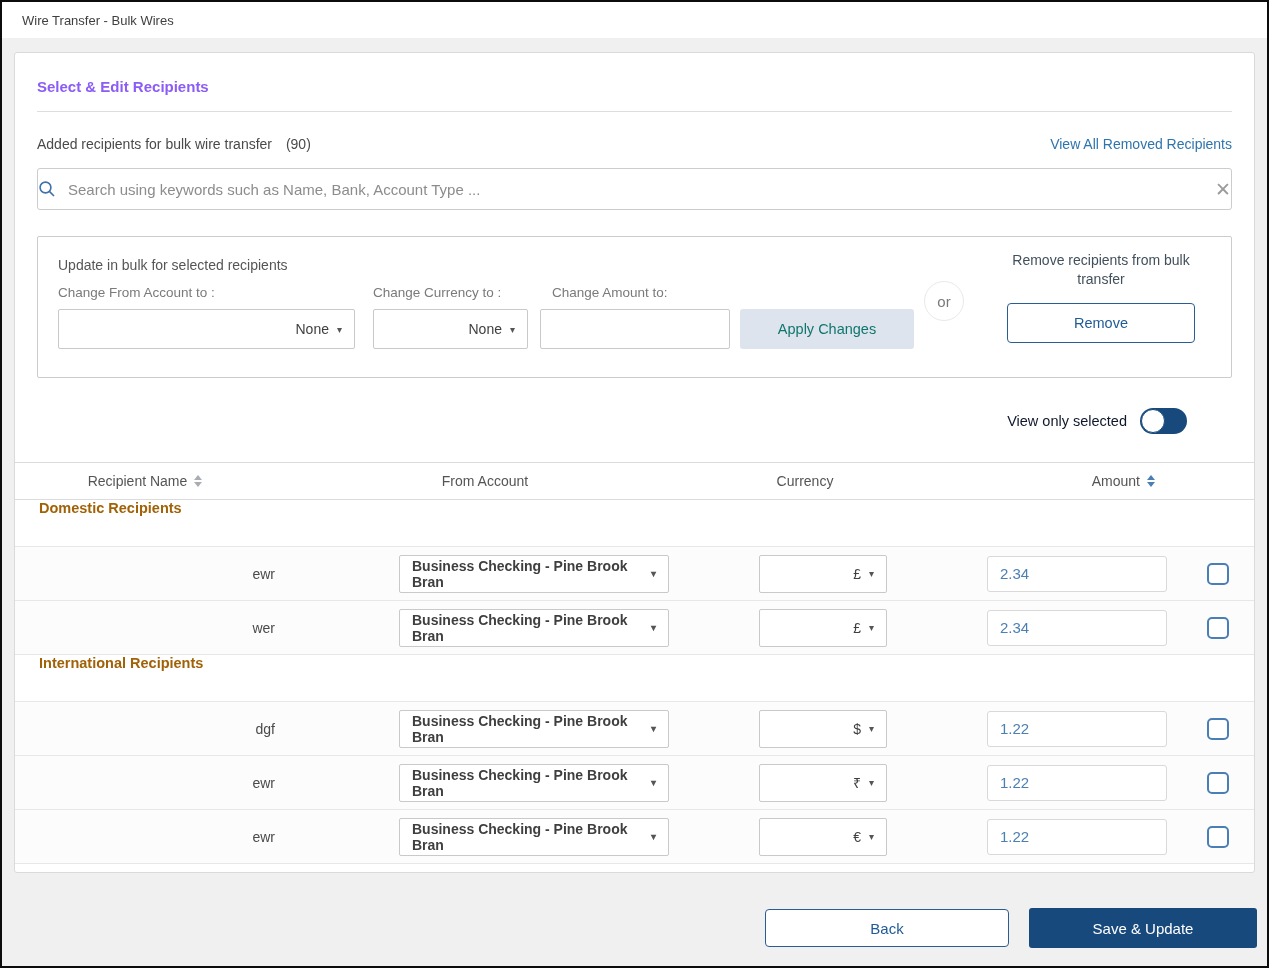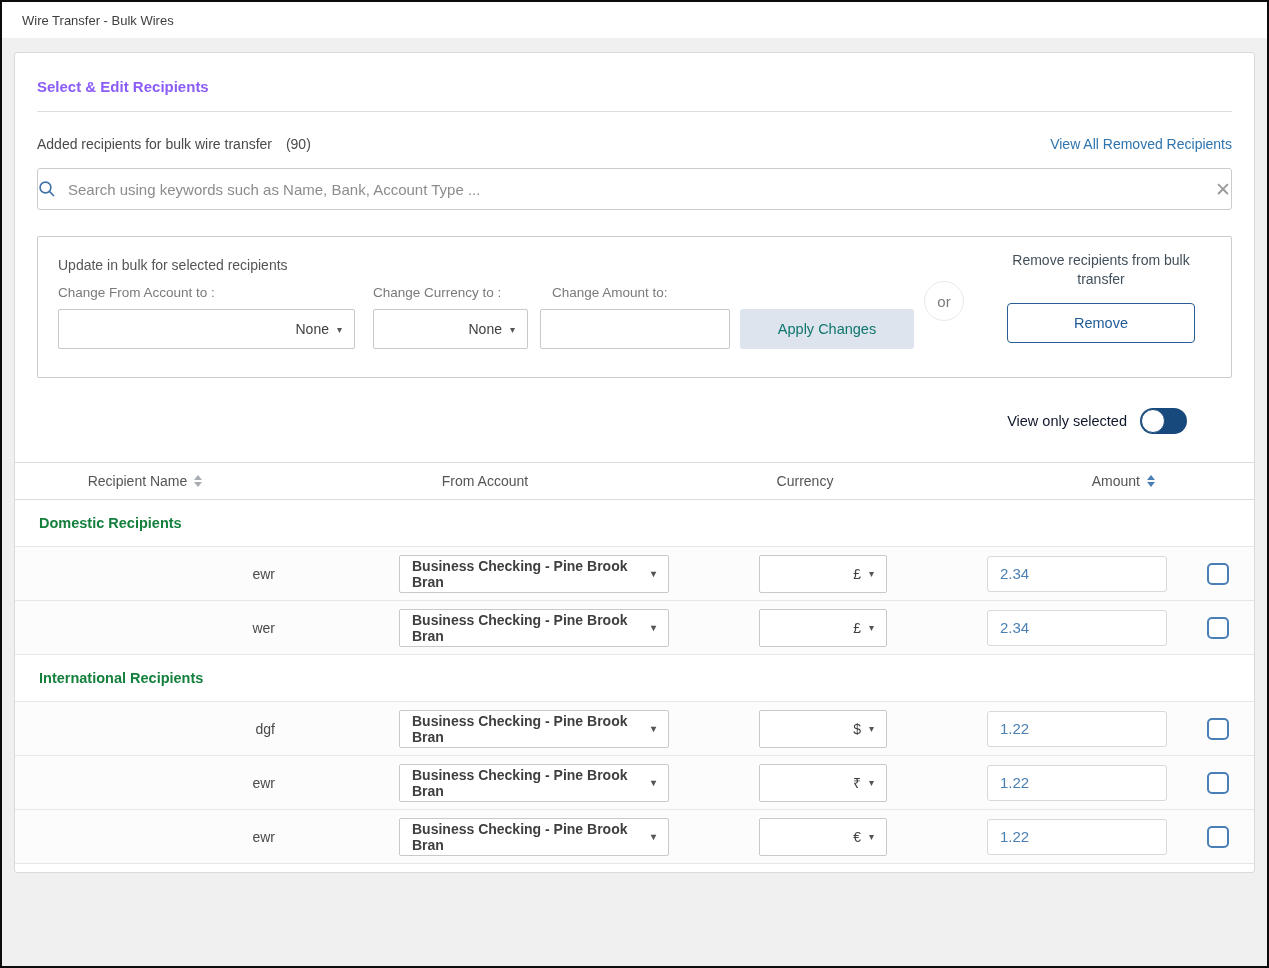--- a/index.html
+++ b/index.html
@@ -98,22 +98,22 @@
   .th{ display:flex; align-items:center; justify-content:center; }
   .th-amount{ justify-content:flex-end; padding-right:26px; }
   .sort{ display:inline-flex; flex-direction:column; gap:2px; margin-left:7px; }
   .sort i{ width:0; height:0; border-left:4.5px solid transparent; border-right:4.5px solid transparent; }
   .sort .up{ border-bottom:5.5px solid #a9adb2; }
   .sort .down{ border-top:5.5px solid #a9adb2; }
   .sort.blue .up{ border-bottom:5.5px solid #4a7fb5; }
   .sort.blue .down{ border-top:5.5px solid #4a7fb5; }
 
   .section-row{
-    height:47px; display:flex; align-items:center; padding-left:24px;
-    font-weight:bold; font-size:14.5px; color:#15803d;
+    height:47px; display:flex; align-items:flex-start; padding-left:24px;
+    font-weight:bold; font-size:14.5px; color:#a16207;
     border-bottom:1px solid #e7e7e7; background:#fff;
   }
   .data-row{ height:54px; border-bottom:1px solid #e7e7e7; background:#fcfcfd; }
   .cell-name{ text-align:right; color:#4a4a4a; font-size:14px; }
   .cell-account .select-box{ width:270px; height:38px; margin-left:124px;font-weight:bold; }
   .cell-currency .select-box{ width:128px; height:38px; margin-left:64px; }
   .cell-amount input{
     width:180px; height:36px; margin-left:72px; border:1px solid #d9d9d9;
     border-radius:3px; padding:0 12px; color:#4c80b2; font-size:15px;
     background:#fff; outline:none; font-family:"Liberation Sans", sans-serif;
@@ -345,14 +345,18 @@
       <div class="cell-amount">
         <input type="text" value="1.22" style="">
       </div>
       <div class="cell-check">
           <span class="checkbox"></span>
         </div>
     </div>
 
   </div>
 
+  <div class="footer">
+    <button class="back-btn">Back</button>
+    <button class="save-btn">Save &amp; Update</button>
+  </div>
 
 </div>
 
 </body></html>

